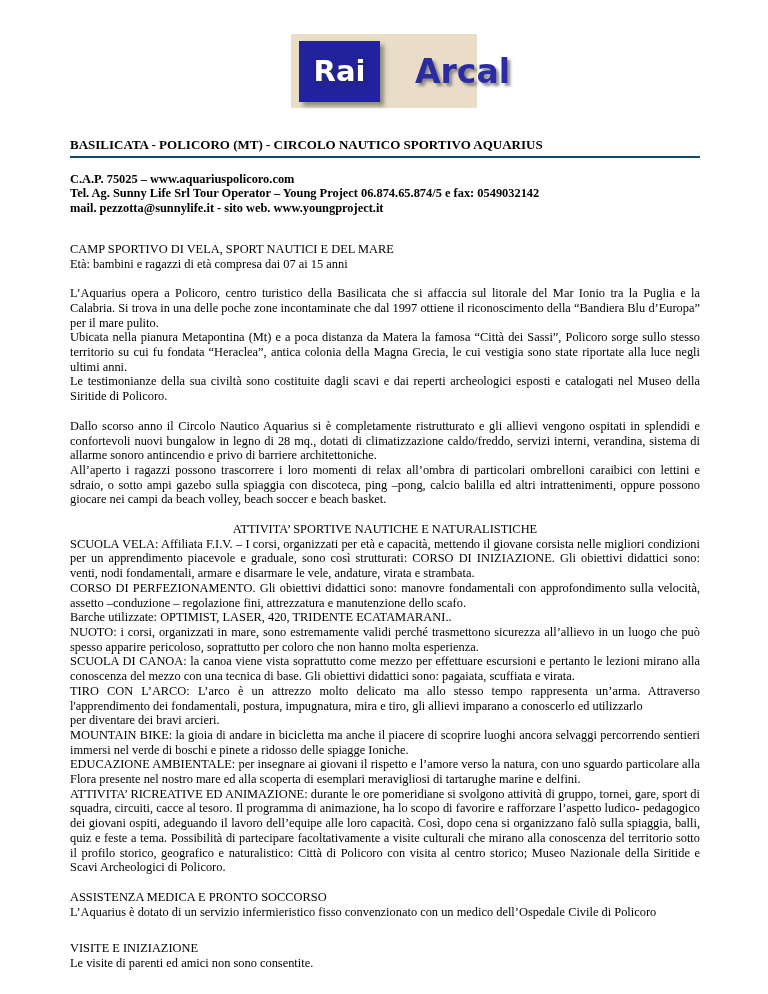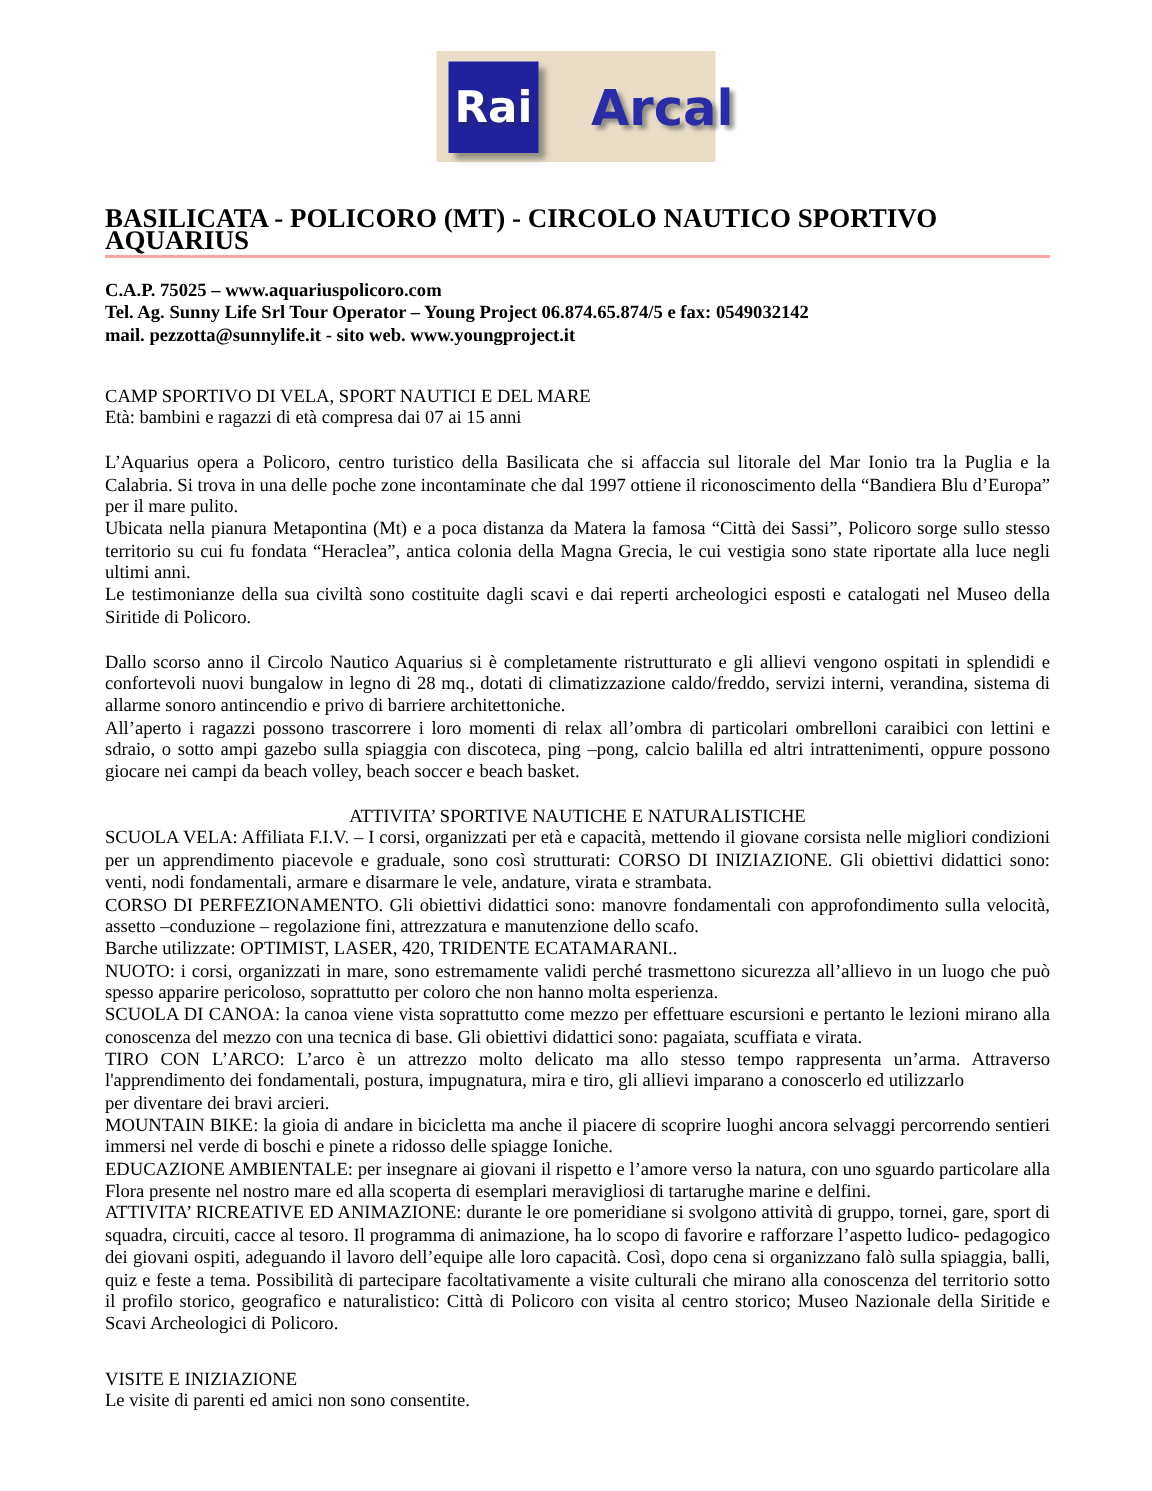--- a/index.html
+++ b/index.html
@@ -14,21 +14,21 @@
   .page { position: relative; width: 768px; height: 994px; }
 
   
   .logo-wrap { padding-top: 34px; display: flex; justify-content: center; }
   .logo {
     width: 186px; height: 74px;
     background: #e9ddc8;
     display: flex; align-items: center;
   }
   .rai-box {
-    width: 60px; height: 61px; margin-left: 8px;
+    width: 81px; height: 61px; margin-left: 8px;
     background: #22229e;
     box-shadow: 4px 4px 4px rgba(120,120,110,0.8);
     display: flex; align-items: center; justify-content: center;
     flex: none;
   }
   .rai {
     font-family: "DejaVu Sans", sans-serif;
     font-weight: bold; color: #ffffff; font-size: 29px;
     text-shadow: 2px 2px 3px rgba(40,40,80,0.55);
   }
@@ -41,22 +41,22 @@
   }
 
   
   .content {
     margin: 30px 68px 0 70px;
     font-size: 12.4px;
     line-height: 14.7px;
   }
   .doc-title {
     font-weight: bold;
-    font-size: 18px;
-    border-bottom: 2px solid #fca5a5;
+    font-size: 13px;
+    border-bottom: 2px solid #0c4a6e;
     padding-bottom: 3px;
   }
   .contact { font-weight: bold; }
   .contact-first { padding-top: 14px; }
   p { margin: 0; text-align: justify; }
   p.no-just { text-align: left; }
   .block { margin-top: 15px; }
   .block-lg { margin-top: 26px; }
   .block-xl { margin-top: 22px; }
   .bold-head { font-weight: normal; text-align: center; }
@@ -105,20 +105,24 @@
       <p class="no-just">Barche utilizzate: OPTIMIST, LASER, 420, TRIDENTE ECATAMARANI..</p>
       <p>NUOTO: i corsi, organizzati in mare, sono estremamente validi perché trasmettono sicurezza all’allievo in un luogo che può spesso apparire pericoloso, soprattutto per coloro che non hanno molta esperienza.</p>
       <p>SCUOLA DI CANOA: la canoa viene vista soprattutto come mezzo per effettuare escursioni e pertanto le lezioni mirano alla conoscenza del mezzo con una tecnica di base. Gli obiettivi didattici sono: pagaiata, scuffiata e virata.</p>
       <p>TIRO CON L’ARCO: L’arco è un attrezzo molto delicato ma allo stesso tempo rappresenta un’arma. Attraverso l'apprendimento dei fondamentali, postura, impugnatura, mira e tiro, gli allievi imparano a conoscerlo ed utilizzarlo</p>
       <p class="no-just">per diventare dei bravi arcieri.</p>
       <p>MOUNTAIN BIKE: la gioia di andare in bicicletta ma anche il piacere di scoprire luoghi ancora selvaggi percorrendo sentieri immersi nel verde di boschi e pinete a ridosso delle spiagge Ioniche.</p>
       <p>EDUCAZIONE AMBIENTALE: per insegnare ai giovani il rispetto e l’amore verso la natura, con uno sguardo particolare alla Flora presente nel nostro mare ed alla scoperta di esemplari meravigliosi di tartarughe marine e delfini.</p>
       <p>ATTIVITA’ RICREATIVE ED ANIMAZIONE: durante le ore pomeridiane si svolgono attività di gruppo, tornei, gare, sport di squadra, circuiti, cacce al tesoro. Il programma di animazione, ha lo scopo di favorire e rafforzare l’aspetto ludico- pedagogico dei giovani ospiti, adeguando il lavoro dell’equipe alle loro capacità. Così, dopo cena si organizzano falò sulla spiaggia, balli, quiz e feste a tema. Possibilità di partecipare facoltativamente a visite culturali che mirano alla conoscenza del  territorio sotto il profilo storico, geografico e naturalistico: Città di Policoro con visita al centro storico; Museo Nazionale della Siritide e Scavi Archeologici di Policoro.</p>
     </div>
 
+    <div class="block">
+      <p class="no-just">ASSISTENZA MEDICA E PRONTO SOCCORSO</p>
+      <p>L’Aquarius è dotato di un servizio infermieristico fisso convenzionato con un medico dell’Ospedale Civile di Policoro</p>
+    </div>
 
     <div class="block-xl">
       <p class="no-just">VISITE E INIZIAZIONE</p>
       <p class="no-just">Le visite di parenti ed amici non sono consentite.</p>
 
     </div>
 
   </div>
 </div>
 

